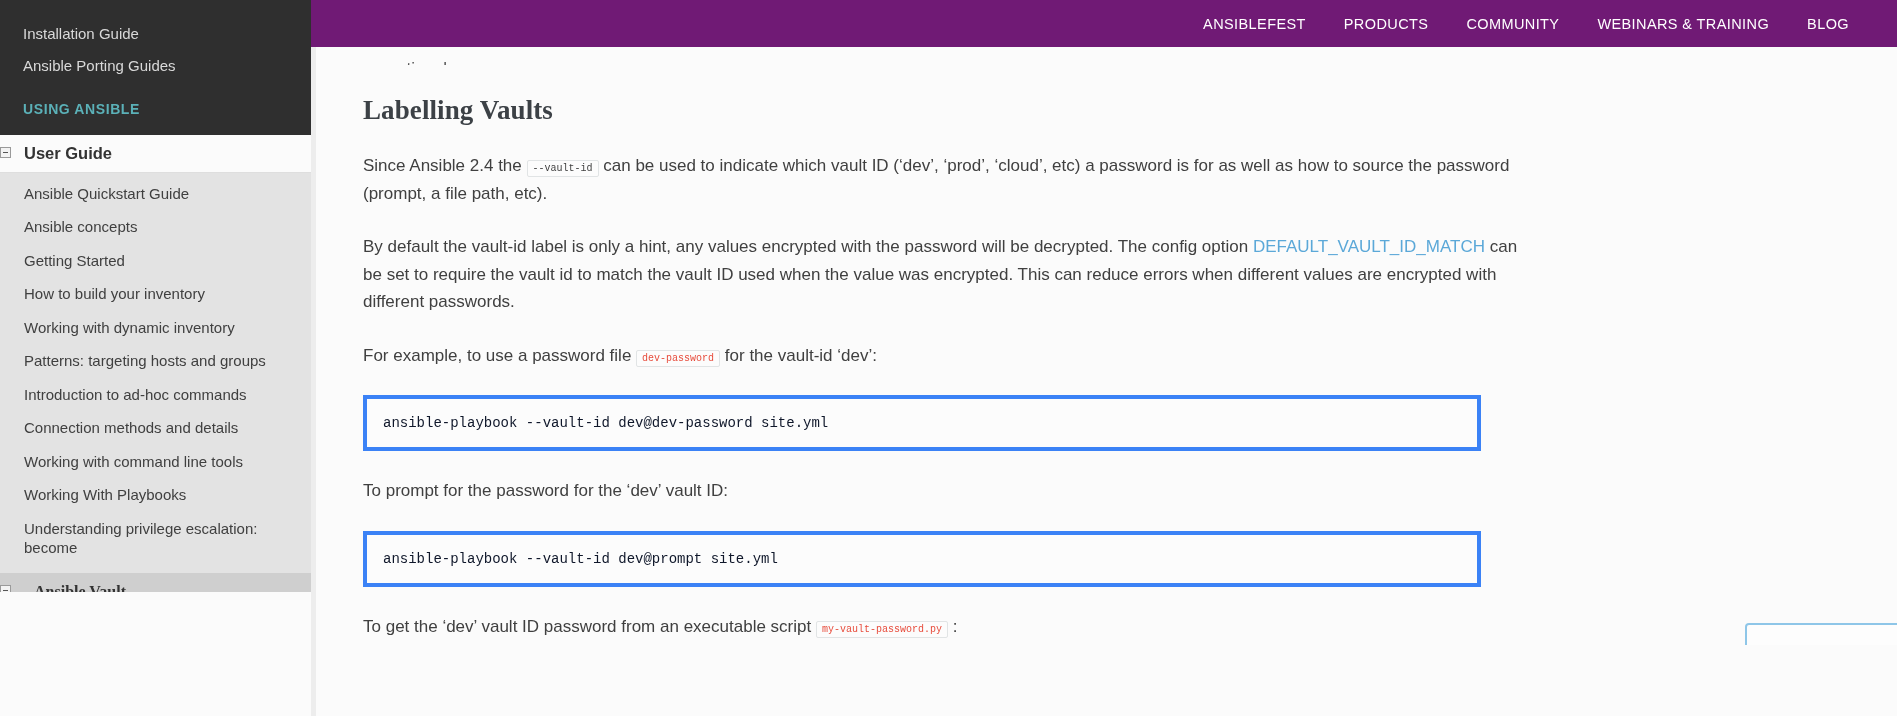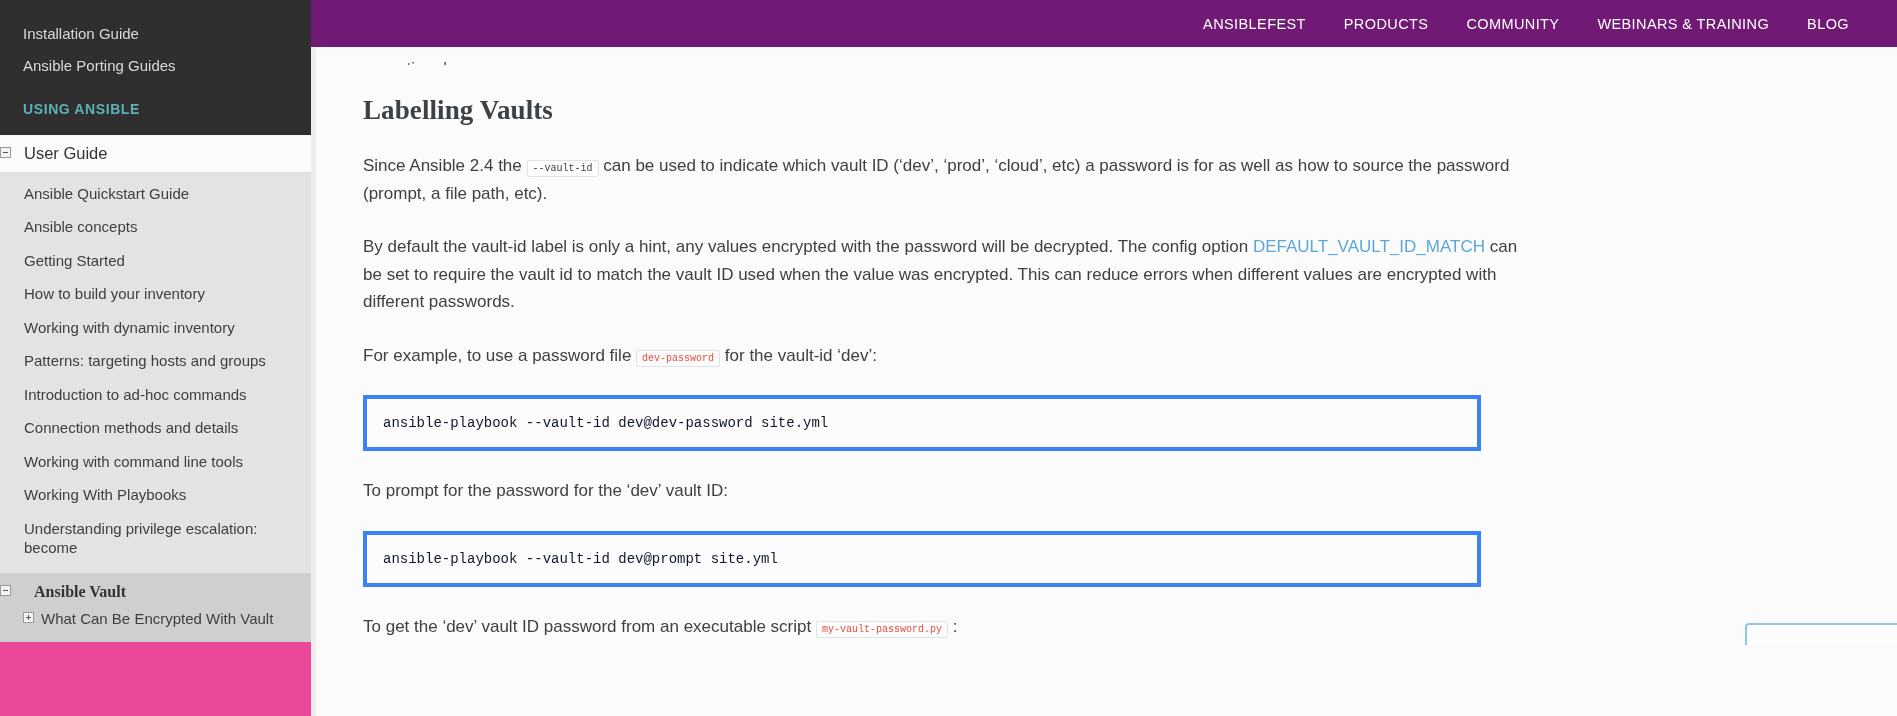--- a/index.html
+++ b/index.html
@@ -44,22 +44,22 @@
     white-space: nowrap;
     font-family: "Liberation Sans", sans-serif;
   }
 
   
   #sidebar {
     position: absolute;
     top: 0;
     left: 0;
     width: 311px;
-    height: 716px;
-    background: #ec4899;
+    height: 592px;
+    background: #f0abfc;
     z-index: 10;
     overflow: hidden;
   }
   .sb-dark {
     background: #2f2f2f;
     padding: 18px 0 14px 0;
   }
   .sb-dark a.sb-link {
     display: block;
     color: #d9d9d9;
@@ -76,21 +76,21 @@
     padding: 18px 0 4px 23px;
   }
   .sb-toc-top {
     background: #fbfbfb;
     padding: 9px 0 9px 0;
     border-bottom: 1px solid #dedede;
   }
   .sb-toc-top .sb-l1 {
     color: #333333;
     font-size: 16.5px;
-    font-weight: normal;
+    font-weight: bold;
     text-decoration: none;
     padding-left: 8px;
     display: inline-block;
     text-align: right;
   }
   .sb-expander {
     display: inline-block;
     width: 11px;
     height: 11px;
     border: 1px solid #9a9a9a;

